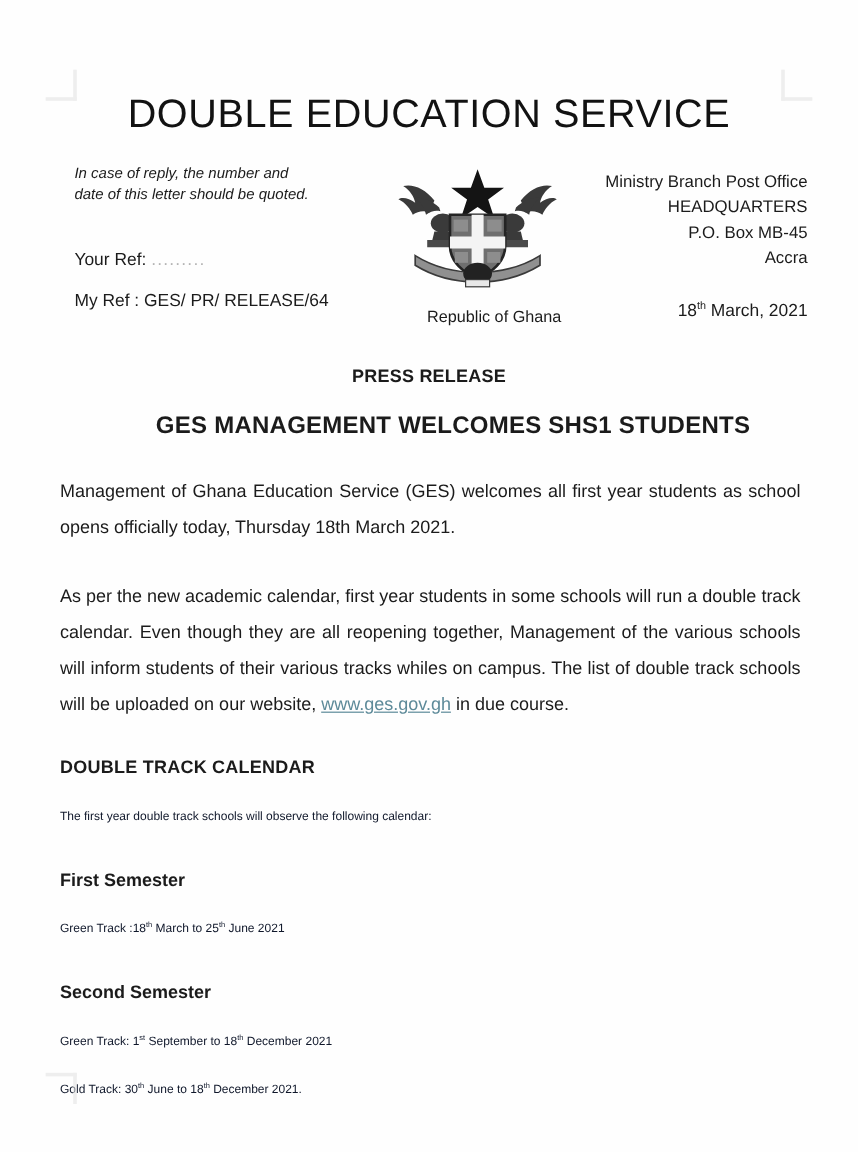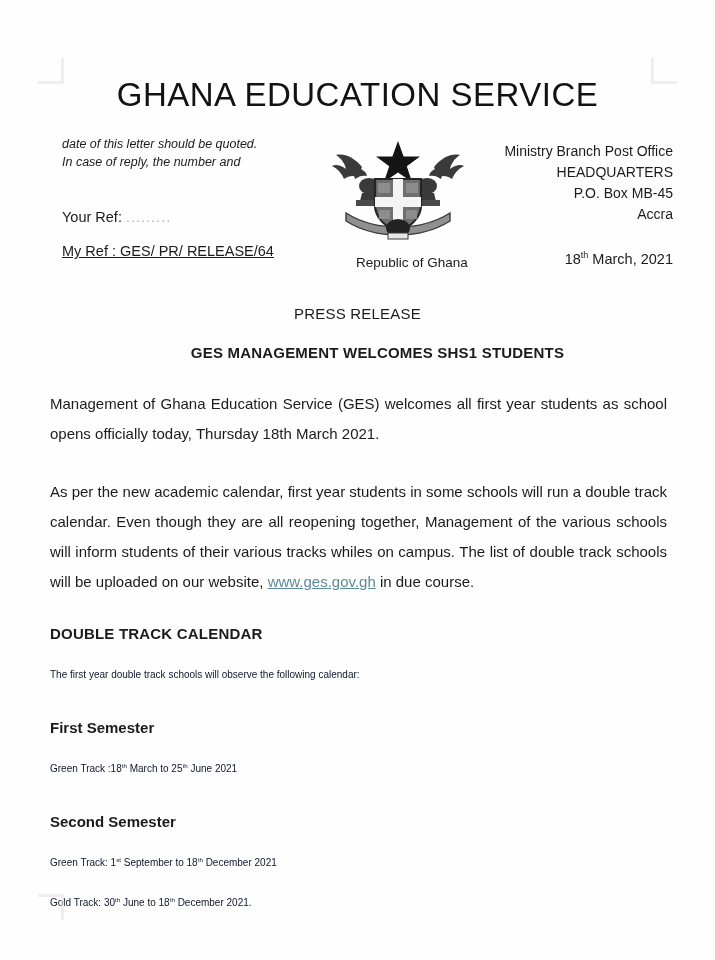--- a/index.html
+++ b/index.html
@@ -68,21 +68,21 @@
     font-style: italic;
     font-size: 12.5px;
     line-height: 1.45;
     color: #1b1b1b;
   }
   .ref-line {
     font-size: 14.5px;
     color: #1b1b1b;
   }
   .ref-your { margin-top: 38px; }
-  .ref-my   { margin-top: 18px; text-decoration: underline; }
+  .ref-my   { margin-top: 18px; }
   .dots { color: #b4b4b4; letter-spacing: 1px; }
 
   .crest-block {
     width: 170px;
     text-align: right;
     margin-top: 4px;
   }
   .crest-caption {
     font-size: 13.5px;
     margin-top: 8px;
@@ -100,29 +100,29 @@
   .letter-date {
     margin-top: 24px;
     font-size: 14.5px;
     text-align: right;
   }
   sup { font-size: 0.62em; vertical-align: super; line-height: 0; }
 
   
   .press-title {
     text-align: center;
-    font-weight: normal;
+    font-weight: bold;
     font-size: 15px;
     margin-top: 34px;
     letter-spacing: 0.2px;
   }
   .press-subtitle {
     text-align: center;
     font-weight: bold;
-    font-size: 15px;
+    font-size: 20px;
     margin-top: 22px;
     letter-spacing: 0.2px;
     padding-left: 40px;
   }
 
   
   .body-wrap {
     padding: 0 48px 0 50px;
   }
   p.para {
@@ -156,27 +156,27 @@
 </style>
 </head>
 <body>
 
 <div class="page">
 
   <div class="crop-mark cm-tl"></div>
   <div class="crop-mark cm-tr"></div>
   <div class="crop-mark cm-bl"></div>
 
-  <div class="org-title">GHANA EDUCATION SERVICE</div>
+  <div class="org-title">DOUBLE EDUCATION SERVICE</div>
 
   <div class="header-row">
 
     <div class="ref-block">
+      <div class="ref-note">In case of reply, the number and</div>
       <div class="ref-note">date of this letter should be quoted.</div>
-      <div class="ref-note">In case of reply, the number and</div>
       <div class="ref-line ref-your">
         <span>Your Ref:</span>
         <span class="dots">.........</span>
       </div>
       <div class="ref-line ref-my">My Ref : GES/ PR/ RELEASE/64</div>
     </div>
 
     <div class="crest-block">
       <span>
         <svg width="140" height="104" viewBox="0 0 140 104" aria-hidden="true">

